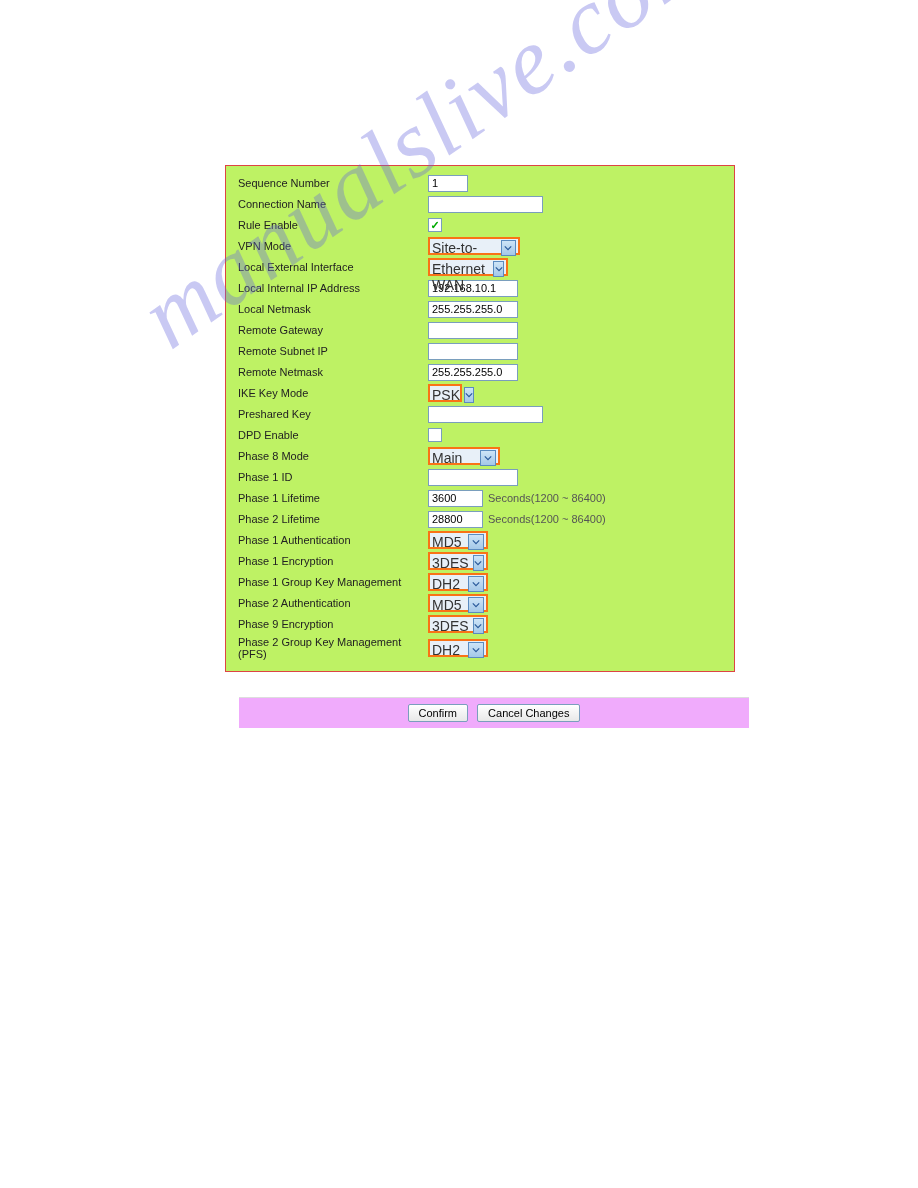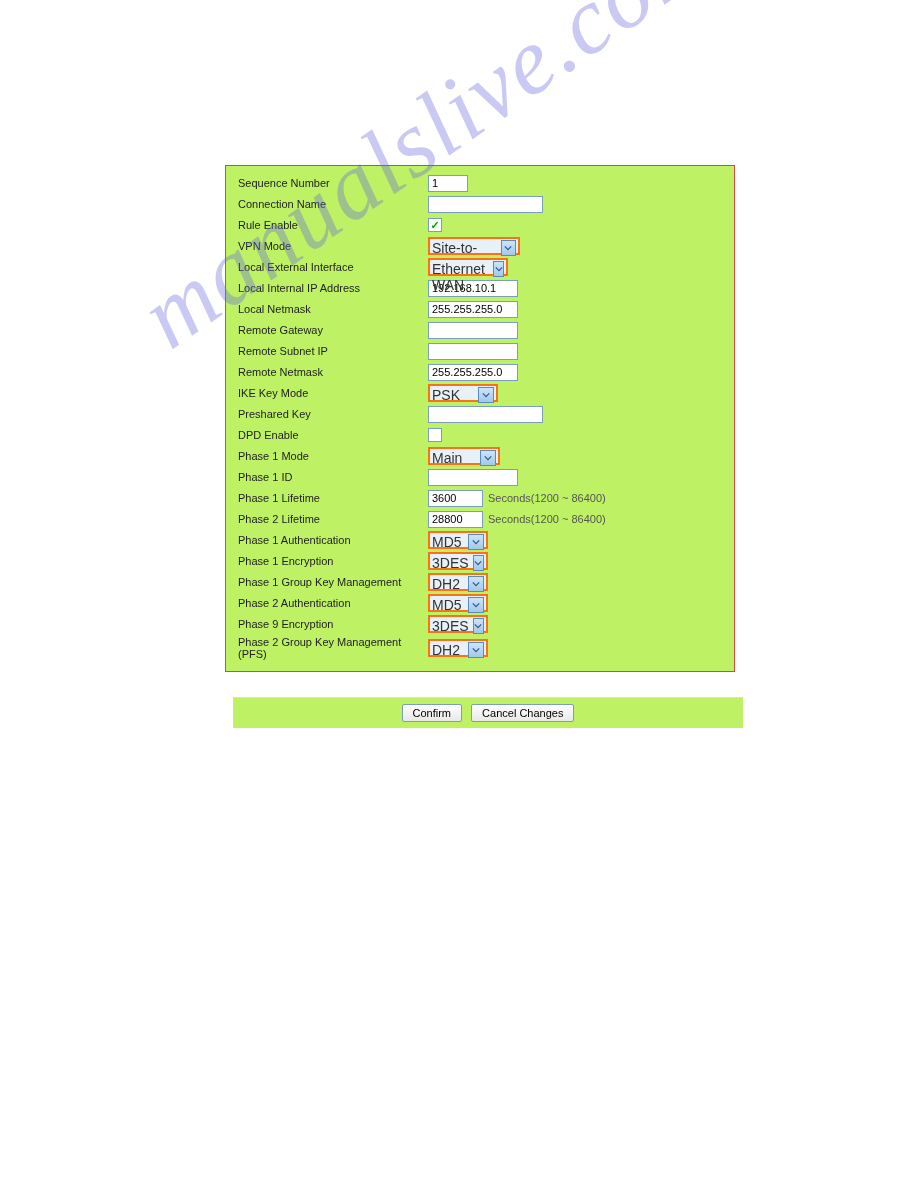--- a/index.html
+++ b/index.html
@@ -96,26 +96,26 @@
     .select-arrow svg {
       width: 8px;
       height: 6px;
     }
     .hint-text {
       font-size: 11px;
       color: #555;
     }
     .button-row {
       position: absolute;
-      left: 233px;
+      left: 239px;
       top: 697px;
       width: 510px;
       text-align: center;
       padding: 6px 0;
-      background: #bef264;
+      background: #f0abfc;
       border-top: 1px solid #ddd;
     }
     .btn {
       border: 1px solid #7a9ebd;
       background: linear-gradient(#fff, #e8e8e8);
       font-size: 11px;
       padding: 2px 10px;
       cursor: pointer;
       border-radius: 2px;
       margin: 0 3px;
@@ -224,21 +224,21 @@
     <div class="form-label">Remote Netmask</div>
     <div class="form-control-area">
       <input type="text" class="input-med" value="255.255.255.0" style="">
     </div>
   </div>
 
 
   <div class="form-row">
     <div class="form-label">IKE Key Mode</div>
     <div class="form-control-area">
-      <div class="select" style="width:70px">
+      <div class="select" style="width:34px">
         <span class="select-text">PSK</span>
         <span class="select-arrow">
             <svg viewBox="0 0 10 6">
               <path d="M1 1 L5 5 L9 1" fill="none" stroke="#2a5a9a" stroke-width="1.5"></path>
             </svg>
           </span>
       </div>
     </div>
   </div>
 
@@ -251,21 +251,21 @@
 
   <div class="form-row">
     <div class="form-label">DPD Enable</div>
     <div class="form-control-area">
       <span class="checkbox"></span>
     </div>
   </div>
 
 
   <div class="form-row">
-    <div class="form-label">Phase 1 Mode</div>
+    <div class="form-label">Phase 8 Mode</div>
     <div class="form-control-area">
       <div class="select" style="width:72px">
         <span class="select-text">Main</span>
         <span class="select-arrow">
             <svg viewBox="0 0 10 6">
               <path d="M1 1 L5 5 L9 1" fill="none" stroke="#2a5a9a" stroke-width="1.5"></path>
             </svg>
           </span>
       </div>
     </div>

